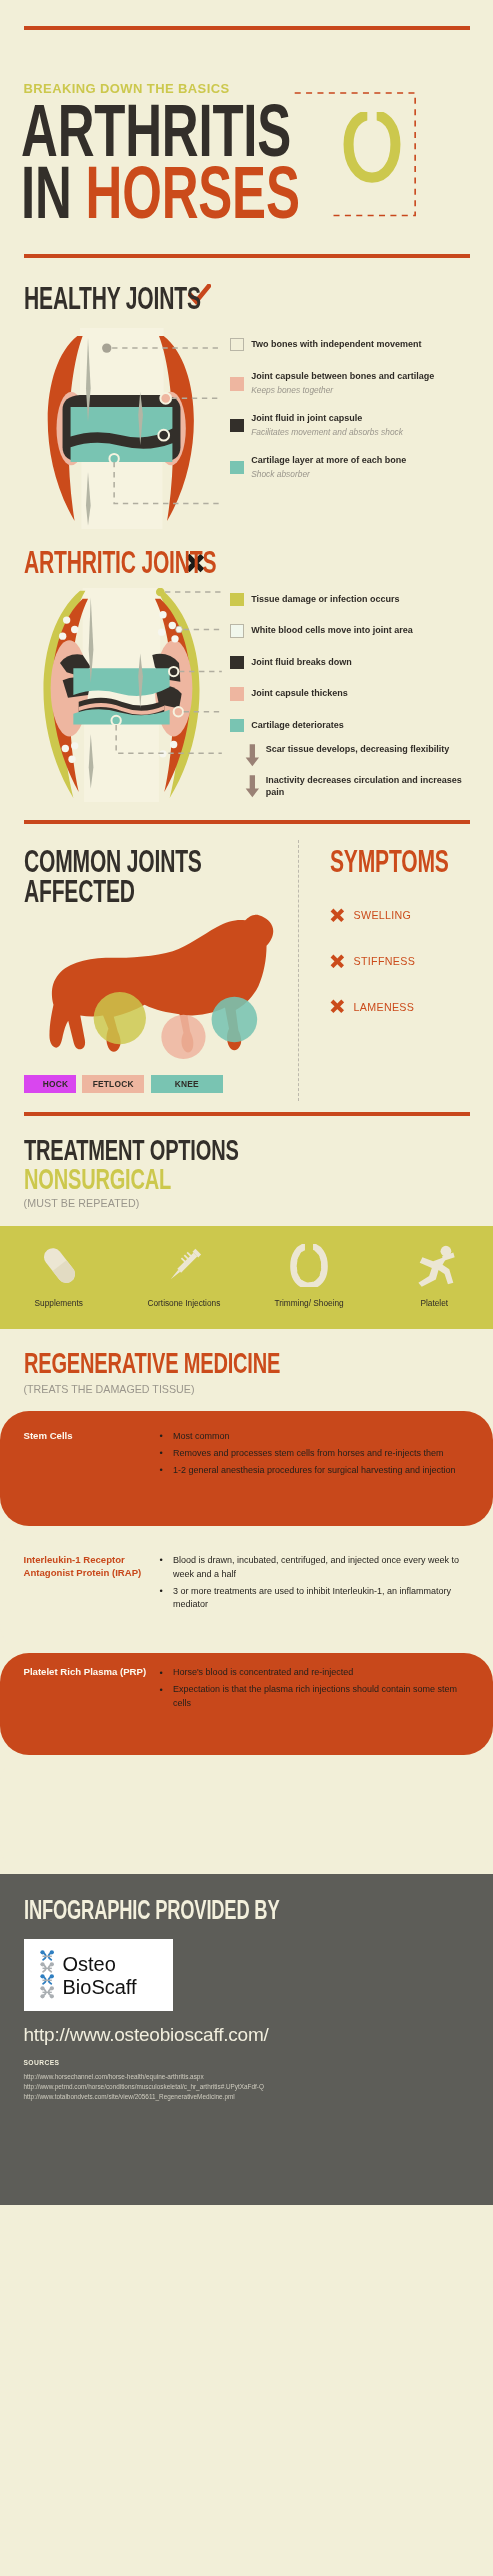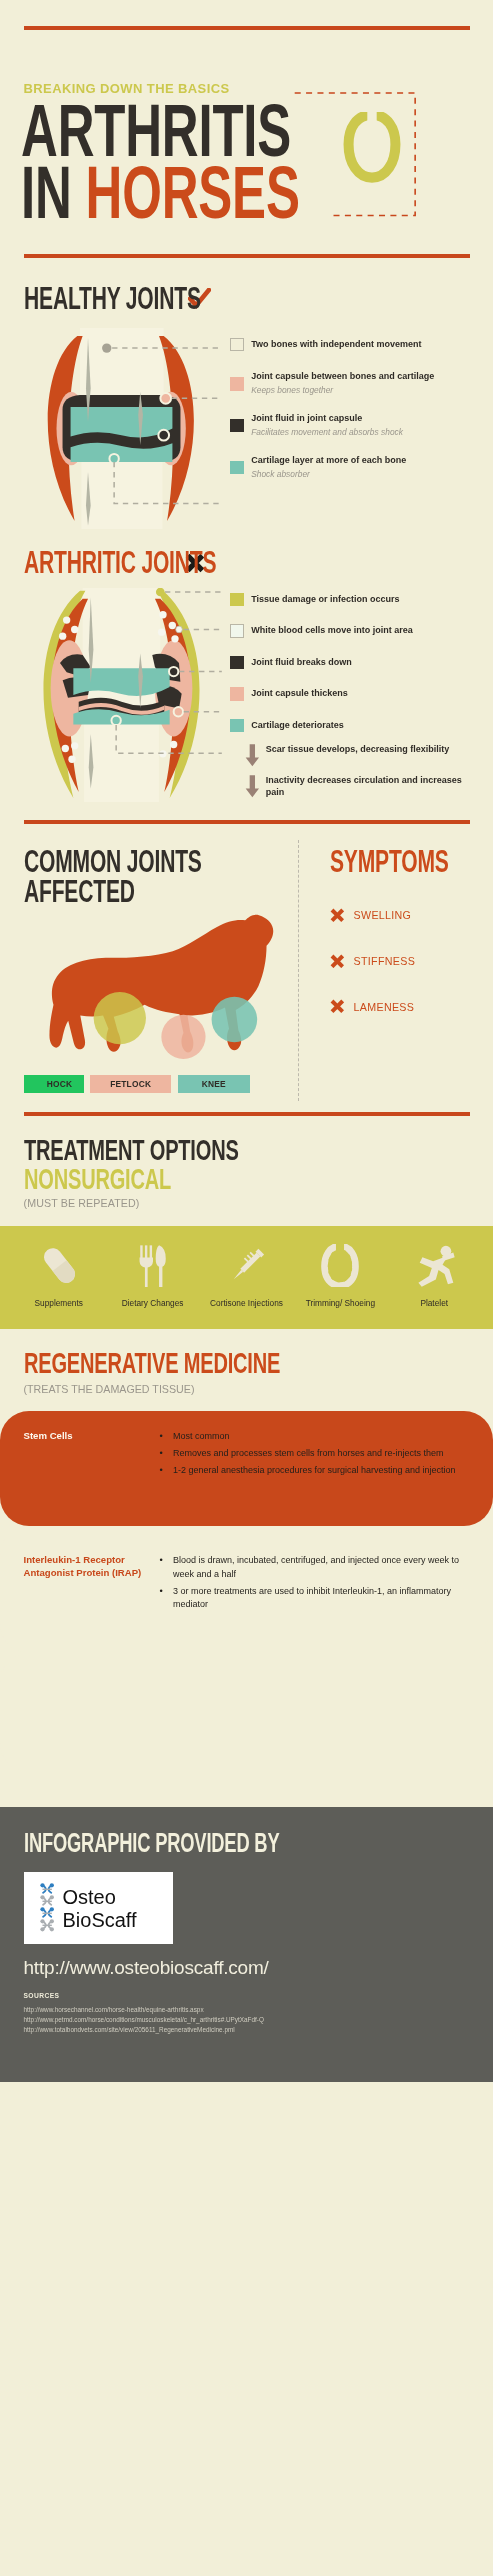--- a/index.html
+++ b/index.html
@@ -105,21 +105,21 @@
   .rm-list { flex: 1; padding-left: 12px; }
   .rm-list li {
     list-style: none; position: relative; padding-left: 13.4px;
     font-size: 9px; line-height: 1.52; color: #221f1b; margin-bottom: 3.4px;
   }
   .rm-list li::before {
     content: "•"; position: absolute; left: 0; top: -0.7px; font-size: 9.4px;
   }
 
   
-  #footer { background: #5d5d58; padding: 23px 23.5px 20px 23.5px; height: 275px; margin-top: 35px; }
+  #footer { background: #5d5d58; padding: 23px 23.5px 20px 23.5px; height: 331px; }
   #footer-title { color: #f3f0dc; font-size: 27px; line-height: 1; }
   #logo-box {
     width: 149px; height: 72px; background: #ffffff; margin-top: 14.7px;
     display: flex; align-items: center; justify-content: center;
   }
   #site-url { color: #f1eedd; font-size: 19px; margin-top: 13.4px; letter-spacing: -0.2px; }
   #sources-head { color: #efecd9; font-size: 6.7px; font-weight: 700; letter-spacing: 0.4px; margin-top: 13.4px; }
   .source-line { color: #cfccbf; font-size: 6.4px; line-height: 1.55; }
   #sources-list { margin-top: 6px; }
 </style>
@@ -146,21 +146,21 @@
       </svg>
 
       <div class="bigtitle cond-head">ARTHRITIS</div>
       <div class="bigtitle cond-head" style="margin-top:2.7px;"><span>IN </span><span class="orange">HORSES</span></div>
     </div>
   </div>
 
   <div class="sec" style="margin-top:32px;">
     <div class="rule"></div>
 
-    <div style="margin:25.5px 0 0 23.5px; display:flex; align-items:center;">
+    <div style="margin:25.5px 0 0 23.5px; display:flex; align-items:flex-start;">
       <div class="h-dark cond-head">HEALTHY JOINTS</div>
       <svg width="23" height="21.4" viewBox="0 0 34 32" style="margin-left:-95px;">
         <path d="M3 16 L12 26 L31 3" fill="none" stroke="#c8471c" stroke-width="7" stroke-linecap="square"></path>
       </svg>
     </div>
 
     <div style="display:flex; margin-top:14.7px; padding:0 19px 0 21.4px;">
 
       <div style="flex:0 0 201px; position:relative;">
         <svg width="201" height="201" viewBox="0 0 300 300">
@@ -367,22 +367,22 @@
               C254 206 252 198 248 190 L244 166 C264 166 284 162 300 154 L306 186 C302 194 302 204 306 212
               C310 220 318 220 322 212 C326 206 324 196 320 188 L316 158 C330 150 342 138 350 122
               C358 104 362 82 362 62 C368 56 372 48 372 40 C372 30 364 22 355 18 Z"></path>
             <circle cx="143" cy="170" r="39" fill="#ccc84d" fill-opacity="0.82"></circle>
             <circle cx="238" cy="198" r="33" fill="#eeb6a0" fill-opacity="0.88"></circle>
             <circle cx="314" cy="172" r="34" fill="#79c4b2" fill-opacity="0.88"></circle>
           </svg>
         </div>
 
         <div style="display:flex; gap:6.7px; margin-top:1.3px;">
-          <div class="joint-chip" style="background:#22c55e; width:60px;padding-left:12px;">HOCK</div>
-          <div class="joint-chip" style="background:#eeb6a0; width:81px;">FETLOCK</div>
+          <div class="joint-chip" style="background:#d946ef; width:52px;padding-left:12px;">HOCK</div>
+          <div class="joint-chip" style="background:#eeb6a0; width:62px;">FETLOCK</div>
           <div class="joint-chip" style="background:#79c4b2; width:72px;">KNEE</div>
         </div>
       </div>
 
       <div style="flex:1; padding-left:31px;">
         <div class="h-orange cond-head">SYMPTOMS</div>
 
         <div style="margin-top:32px;">
           <div class="symptom-row">
             <svg width="14.7" height="14.7" viewBox="0 0 22 22">
@@ -424,32 +424,20 @@
             <svg width="38" height="42" viewBox="0 0 56 62">
               <g transform="rotate(-38 28 31)">
                 <rect x="16" y="2" width="26" height="58" rx="13" fill="#ece6d3"></rect>
                 <path d="M16 31 h26 v16 a13 13 0 0 1 -26 0 Z" fill="#e2dbc2"></path>
               </g>
             </svg>
           </div>
           <div class="treat-label">Supplements</div>
         </div>
 
-        <div class="treat-cell">
-          <div class="treat-ico">
-            <svg width="34" height="43" viewBox="0 0 50 64">
-              <rect x="6" y="2" width="3.6" height="20" fill="#ece6d3"></rect>
-              <rect x="13" y="2" width="3.6" height="20" fill="#ece6d3"></rect>
-              <rect x="20" y="2" width="3.6" height="20" fill="#ece6d3"></rect>
-              <path d="M5 20 h20 v6 a10 10 0 0 1 -8 9 v29 h-4 V35 a10 10 0 0 1 -8 -9 Z" fill="#ece6d3"></path>
-              <path d="M34 2 q10 4 10 20 q0 10 -5 12 v30 h-5 V34 q-5 -2 -5 -12 q0 -16 5 -20 Z" fill="#ece6d3"></path>
-            </svg>
-          </div>
-          <div class="treat-label">Dietary Changes</div>
-        </div>
 
         <div class="treat-cell">
           <div class="treat-ico">
             <svg width="43" height="43" viewBox="0 0 64 64">
               <g transform="rotate(45 32 32)">
                 <rect x="27" y="2" width="12" height="6" fill="#ece6d3"></rect>
                 <rect x="29" y="8" width="8" height="34" fill="#ece6d3"></rect>
                 <rect x="22" y="13" width="8" height="2.6" fill="#ece6d3"></rect>
                 <rect x="22" y="19" width="8" height="2.6" fill="#ece6d3"></rect>
                 <rect x="22" y="25" width="8" height="2.6" fill="#ece6d3"></rect>
@@ -502,20 +490,27 @@
     </div>
 
     <div class="rm-row light" style="min-height:127px; padding-top:28px;">
       <div class="rm-title">Interleukin-1 Receptor Antagonist Protein (IRAP)</div>
       <ul class="rm-list">
         <li>Blood is drawn, incubated, centrifuged, and injected once every week to week and a half</li>
         <li>3 or more treatments are used to inhibit Interleukin-1, an inflammatory mediator</li>
       </ul>
     </div>
 
+    <div class="rm-row dark" style="min-height:102px; padding-top:13.4px;">
+      <div class="rm-title">Platelet Rich Plasma (PRP)</div>
+      <ul class="rm-list">
+        <li>Horse's blood is concentrated and re-injected</li>
+        <li>Expectation is that the plasma rich injections should contain some stem cells</li>
+      </ul>
+    </div>
 
     <div class="rm-row light" style="min-height:119px; padding-top:28px;">
     </div>
   </div>
 
   <div id="footer">
     <div id="footer-title" class="cond-head">INFOGRAPHIC PROVIDED BY</div>
 
     <div id="logo-box">
       <svg width="131" height="56" viewBox="0 0 196 84">

